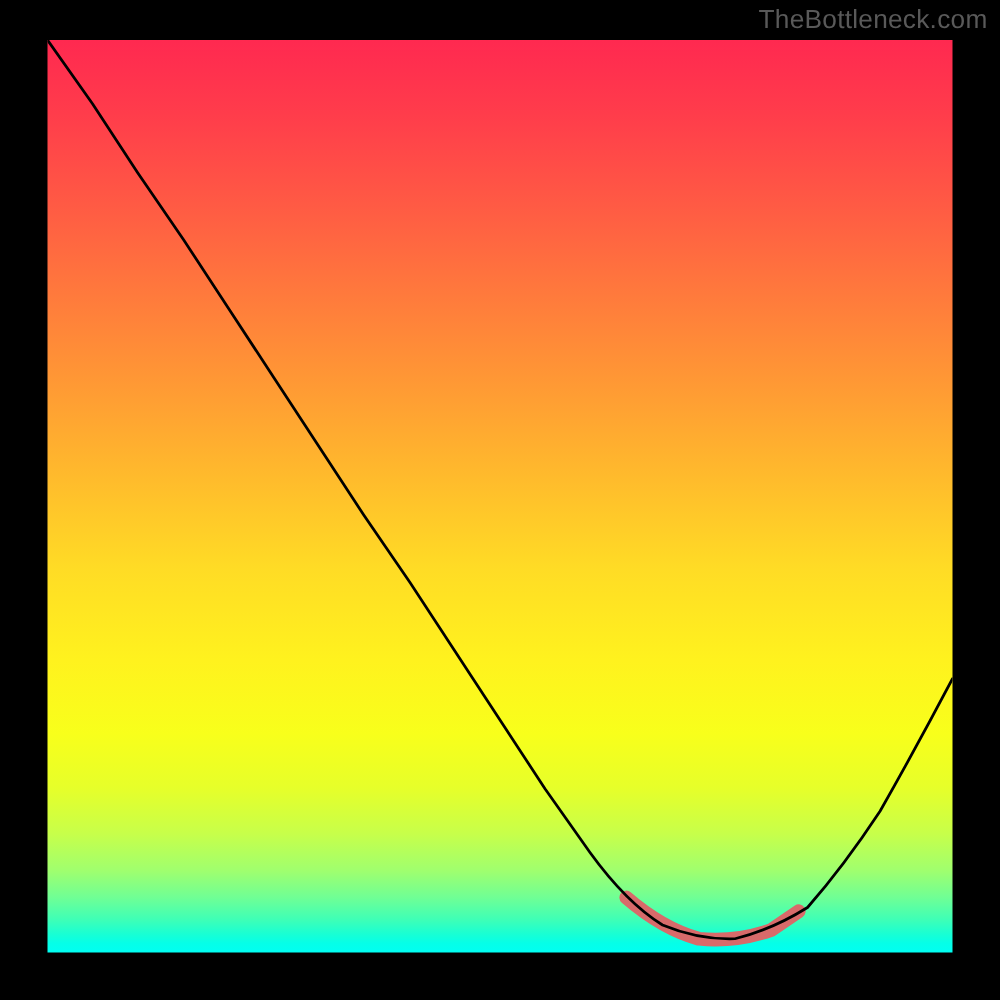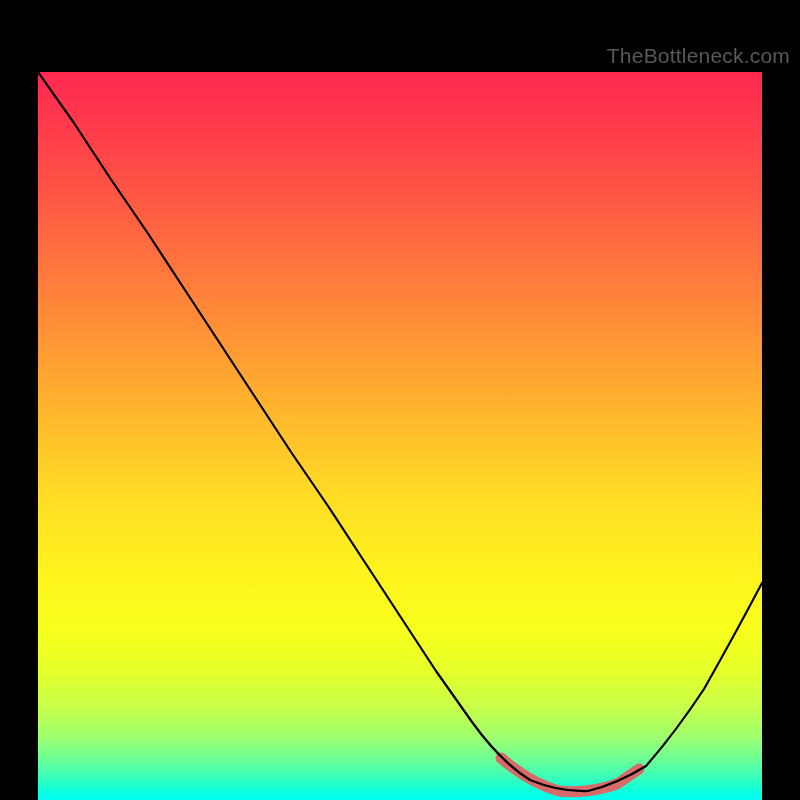--- a/index.html
+++ b/index.html
@@ -1,17 +1,17 @@
 <!DOCTYPE html>
 <html><head>
 <meta charset="utf-8">
 <style>
   * { margin: 0; padding: 0; box-sizing: border-box; }
   html, body { width: 800px; height: 800px; overflow: hidden; background: #000; }
-  .container { position: relative; width: 800px; height: 614px; background: #000; margin-top: 40px; }
+  .container { position: relative; width: 800px; height: 614px; background: #000; }
   .watermark {
     position: absolute;
     top: 4px;
     right: 10px;
     font-family: Arial, Helvetica, sans-serif;
     font-size: 21px;
     font-weight: 500;
     color: #595959;
     letter-spacing: 0.2px;
   }

